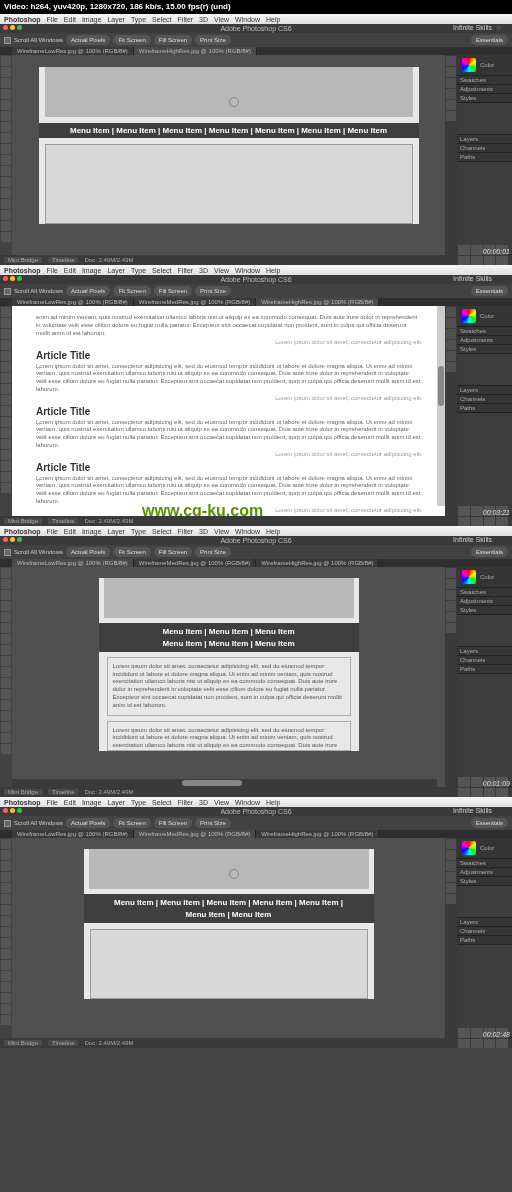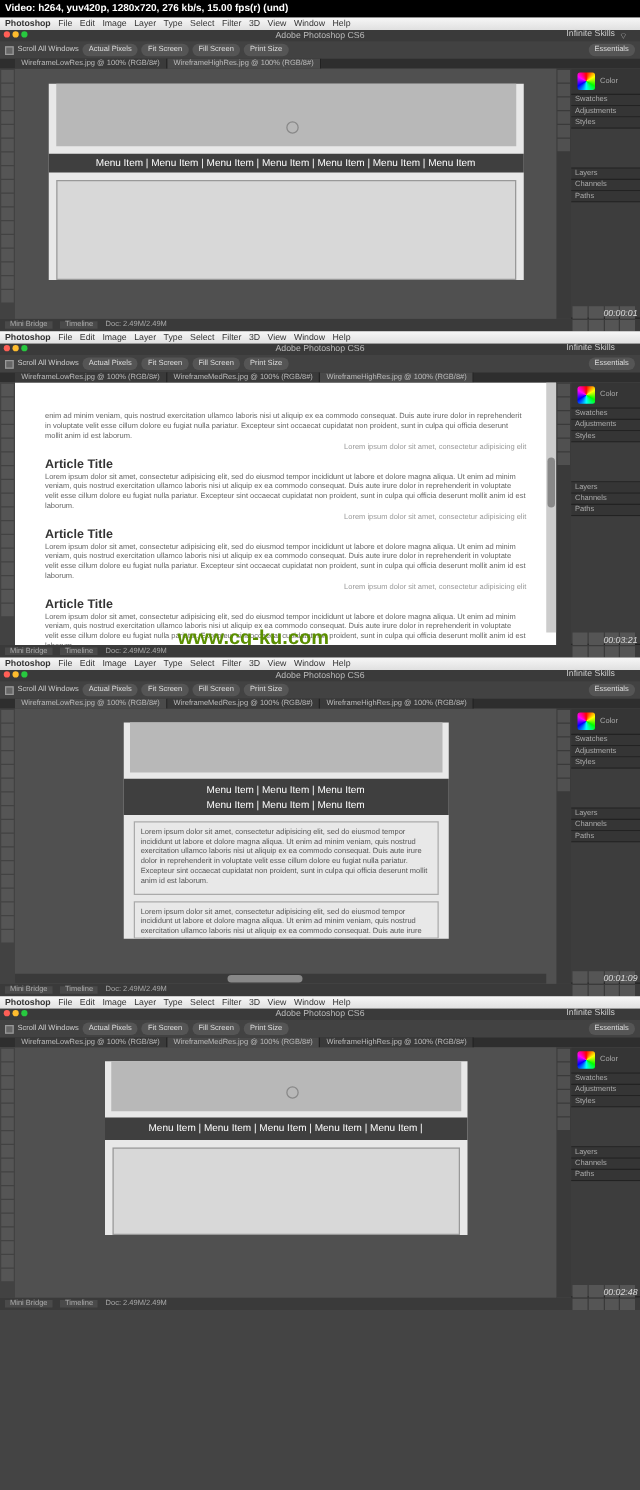--- a/index.html
+++ b/index.html
@@ -29,21 +29,21 @@
 .rpanel { height:32px; background:#3d3d3d; border-bottom:1px solid #222; }
 .tinyicons { width:12px; background:#3a3a3a; display:flex; flex-direction:column; gap:1px; padding:1px; }
 .tinyicons i { width:10px; height:10px; background:#505050; display:block; }
 .canvas { flex:1; background:#505050; padding:6px; overflow:hidden; position:relative; }
 .doc { background:#e8e8e8; margin:0 auto; position:relative; }
 .doc.high { width:380px; }
 .doc.med { width:290px; }
 .doc.low { width:260px; }
 .header-box { background:#b8b8b8; height:50px; margin:6px; }
 .header-box.med { height:40px; margin:5px; }
-.menubar { background:#3f3f3f; color:#fff; font-size:8px; font-weight:normal; padding:3px; text-align:center; }
+.menubar { background:#3f3f3f; color:#fff; font-size:8px; font-weight:bold; padding:3px; text-align:center; }
 .menubar.two { line-height:1.4; }
 .contentbox { background:#d8d8d8; border:1px solid #999; margin:6px; height:80px; }
 .article { padding:4px 10px; font-size:7px; color:#333; }
 .article h3 { font-size:10px; font-weight:bold; color:#333; margin:3px 0 2px; }
 .article p { color:#666; font-size:6px; line-height:1.3; margin-bottom:1px; }
 .article .right { text-align:right; font-size:6px; color:#999; margin-bottom:3px;}
 .textblock { background:#e8e8e8; border:1px solid #aaa; margin:5px 8px; padding:5px; font-size:6px; color:#555; line-height:1.3; }
 .statusbar { background:#3a3a3a; height:10px; display:flex; align-items:center; padding:0 4px; font-size:6px; gap:6px; color:#aaa; }
 .statusbar .sb-tab { background:#4a4a4a; padding:0 4px; }
 .colorwheel { width:14px; height:14px; background:conic-gradient(red,yellow,lime,cyan,blue,magenta,red); border-radius:2px; margin:2px; }
@@ -56,21 +56,21 @@
 .scrollbar.h { left:0; right:8px; bottom:0; height:8px; }
 .thumb { background:#888; position:absolute; border-radius:3px; }
 .thumb.v { left:1px; right:1px; height:40px; top:30%; }
 .thumb.h { top:1px; bottom:1px; width:60px; left:40%; }
 .bottom-timestamp { position:absolute; right:2px; bottom:10px; color:#ddd; font-size:7px; font-style:italic; }
 </style>
 </head>
 <body>
 
 <div class="fileinfo">
-  <div>Video: h264, yuv420p, 1280x720, 276 kb/s, 15.00 fps(r) (und)</div>
+  <div>Video: h264, yuv420p, 1280x720, 186 kb/s, 15.00 fps(r) (und)</div>
 </div>
 
 <div class="frame">
 <div class="macbar">
   <span class="app">Photoshop</span>
   <span>File</span>
   <span>Edit</span>
   <span>Image</span>
   <span>Layer</span>
   <span>Type</span>
@@ -233,21 +233,21 @@
         <i></i>
         <i></i>
         <i></i>
         <i></i>
         <i></i>
         <i></i>
         <i></i>
         <i></i>
       </div>
   <div class="canvas" style="padding:0;">
-    <div class="doc high" style="width:100%;background:#fff;padding:20px 14px;">
+    <div class="doc high" style="width:100%;background:#fff;padding:4px 14px;">
       <div class="article">
         <p>enim ad minim veniam, quis nostrud exercitation ullamco laboris nisi ut aliquip ex ea commodo consequat. Duis aute irure dolor in reprehenderit in voluptate velit esse cillum dolore eu fugiat nulla pariatur. Excepteur sint occaecat cupidatat non proident, sunt in culpa qui officia deserunt mollit anim id est laborum.</p>
         <p class="right">Lorem ipsum dolor sit amet, consectetur adipisicing elit</p>
         <h3>Article Title</h3>
         <p>Lorem ipsum dolor sit amet, consectetur adipisicing elit, sed do eiusmod tempor incididunt ut labore et dolore magna aliqua. Ut enim ad minim veniam, quis nostrud exercitation ullamco laboris nisi ut aliquip ex ea commodo consequat. Duis aute irure dolor in reprehenderit in voluptate velit esse cillum dolore eu fugiat nulla pariatur. Excepteur sint occaecat cupidatat non proident, sunt in culpa qui officia deserunt mollit anim id est laborum.</p>
         <p class="right">Lorem ipsum dolor sit amet, consectetur adipisicing elit</p>
         <h3>Article Title</h3>
         <p>Lorem ipsum dolor sit amet, consectetur adipisicing elit, sed do eiusmod tempor incididunt ut labore et dolore magna aliqua. Ut enim ad minim veniam, quis nostrud exercitation ullamco laboris nisi ut aliquip ex ea commodo consequat. Duis aute irure dolor in reprehenderit in voluptate velit esse cillum dolore eu fugiat nulla pariatur. Excepteur sint occaecat cupidatat non proident, sunt in culpa qui officia deserunt mollit anim id est laborum.</p>
         <p class="right">Lorem ipsum dolor sit amet, consectetur adipisicing elit</p>
         <h3>Article Title</h3>
@@ -484,20 +484,21 @@
         <i></i>
         <i></i>
       </div>
   <div class="canvas">
     <div class="doc med">
       <div class="header-box med">
          <div class="cursor-dot" style="left:50%;top:20px;"></div>
       </div>
       <div class="menubar two">
         <div>Menu Item | Menu Item | Menu Item | Menu Item | Menu Item |</div>
+        <div>Menu Item | Menu Item</div>
       </div>
       <div class="contentbox" style="height:70px;"></div>
     </div>
   </div>
   <div class="tinyicons">
         <i></i>
         <i></i>
         <i></i>
         <i></i>
         <i></i>

